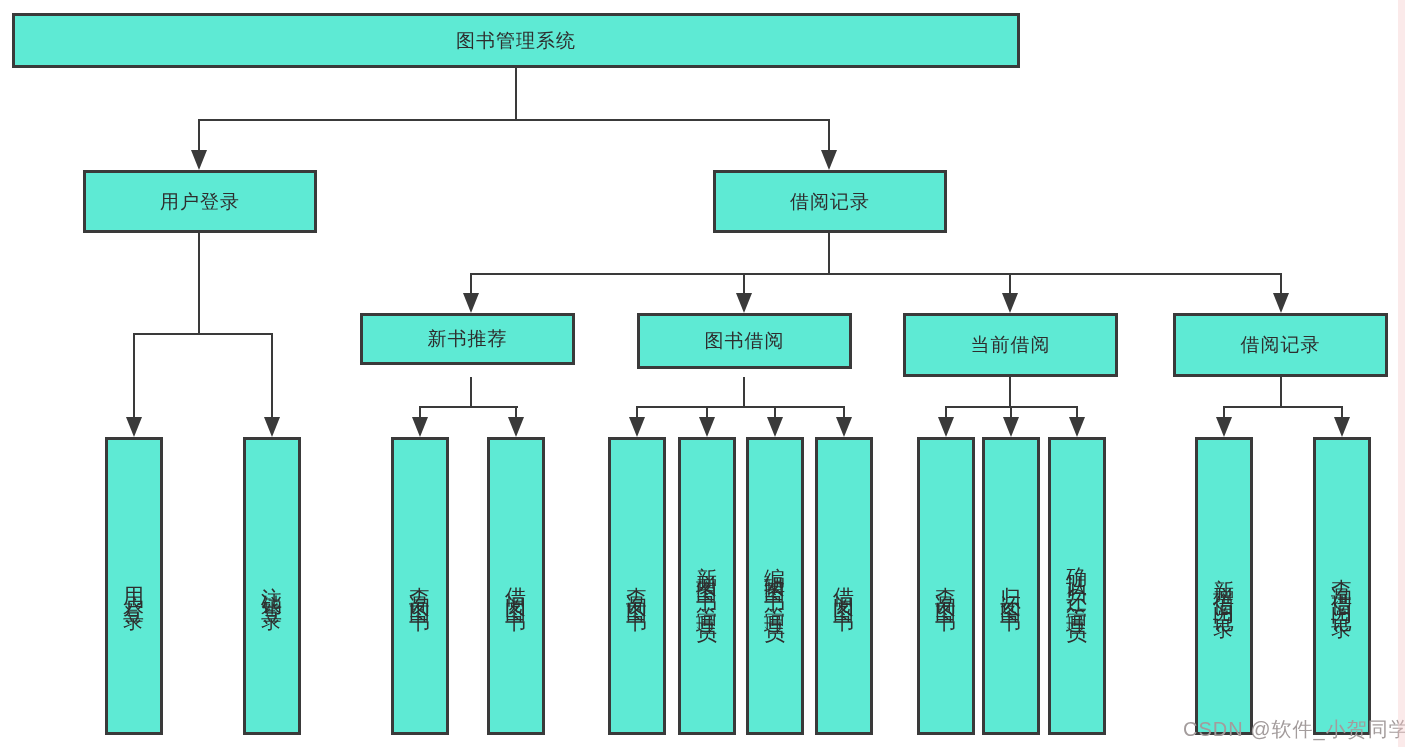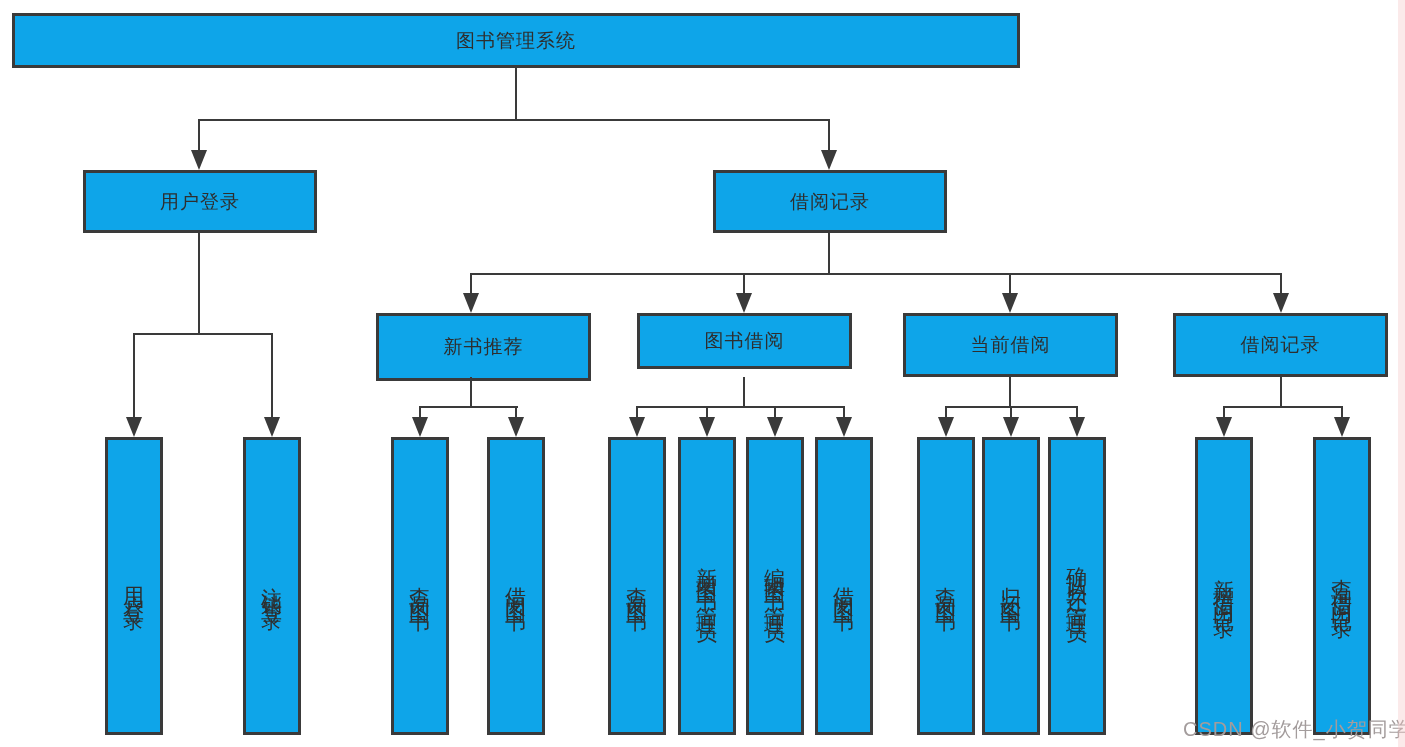--- a/index.html
+++ b/index.html
@@ -2,21 +2,21 @@
 <html><head>
 <meta charset="utf-8">
 <style>
   html,body { margin:0; padding:0; background:#ffffff; }
   .canvas {
     position:relative; width:1405px; height:747px; background:#ffffff;
     font-family:"Liberation Sans","DejaVu Sans",sans-serif; overflow:hidden;
   }
   .node {
     position:absolute; box-sizing:border-box;
-    border:3px solid #3a3a3a; background:#0ea5e9; color:#2e2e2e;
+    border:3px solid #3a3a3a; background:#5eead4; color:#2e2e2e;
     display:flex; align-items:center; justify-content:center;
   }
   .node.h { font-size:19px; letter-spacing:1px; }
   .node.v {
     writing-mode:vertical-rl; text-orientation:mixed;
     font-size:21px; letter-spacing:8px; line-height:1;
   }
   .vline { position:absolute; width:2px; background:#3a3a3a; }
   .hline { position:absolute; height:2px; background:#3a3a3a; }
   .arrow { position:absolute; width:16px; }
@@ -41,21 +41,21 @@
 </head>
 <body>
 
 <div class="canvas">
 
   <div class="node h" style="left:12px; top:13px; width:1008px; height:55px">图书管理系统</div>
 
   <div class="node h" style="left:83px; top:170px; width:234px; height:63px">用户登录</div>
   <div class="node h" style="left:713px; top:170px; width:234px; height:63px">借阅记录</div>
 
-  <div class="node h" style="left:376px; top:313px; width:215px; height:68px">新书推荐</div>
+  <div class="node h" style="left:360px; top:313px; width:215px; height:52px">新书推荐</div>
   <div class="node h" style="left:637px; top:313px; width:215px; height:56px">图书借阅</div>
   <div class="node h" style="left:903px; top:313px; width:215px; height:64px">当前借阅</div>
   <div class="node h" style="left:1173px; top:313px; width:215px; height:64px">借阅记录</div>
 
   <div class="node v" style="left:105px; top:437px; width:58px; height:298px">用户登录</div>
   <div class="node v" style="left:243px; top:437px; width:58px; height:298px">注销登录</div>
 
   <div class="node v" style="left:391px; top:437px; width:58px; height:298px">查询图书</div>
   <div class="node v" style="left:487px; top:437px; width:58px; height:298px">借阅图书</div>
 

